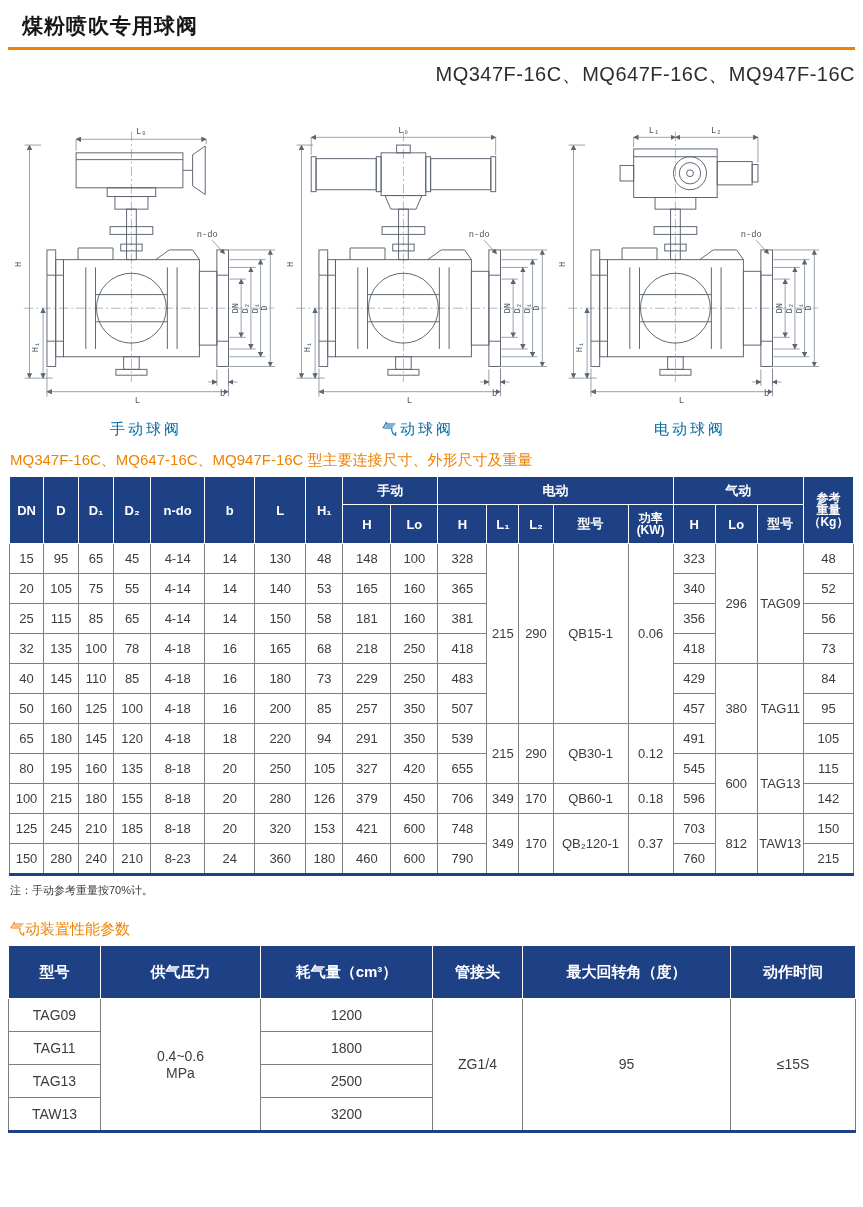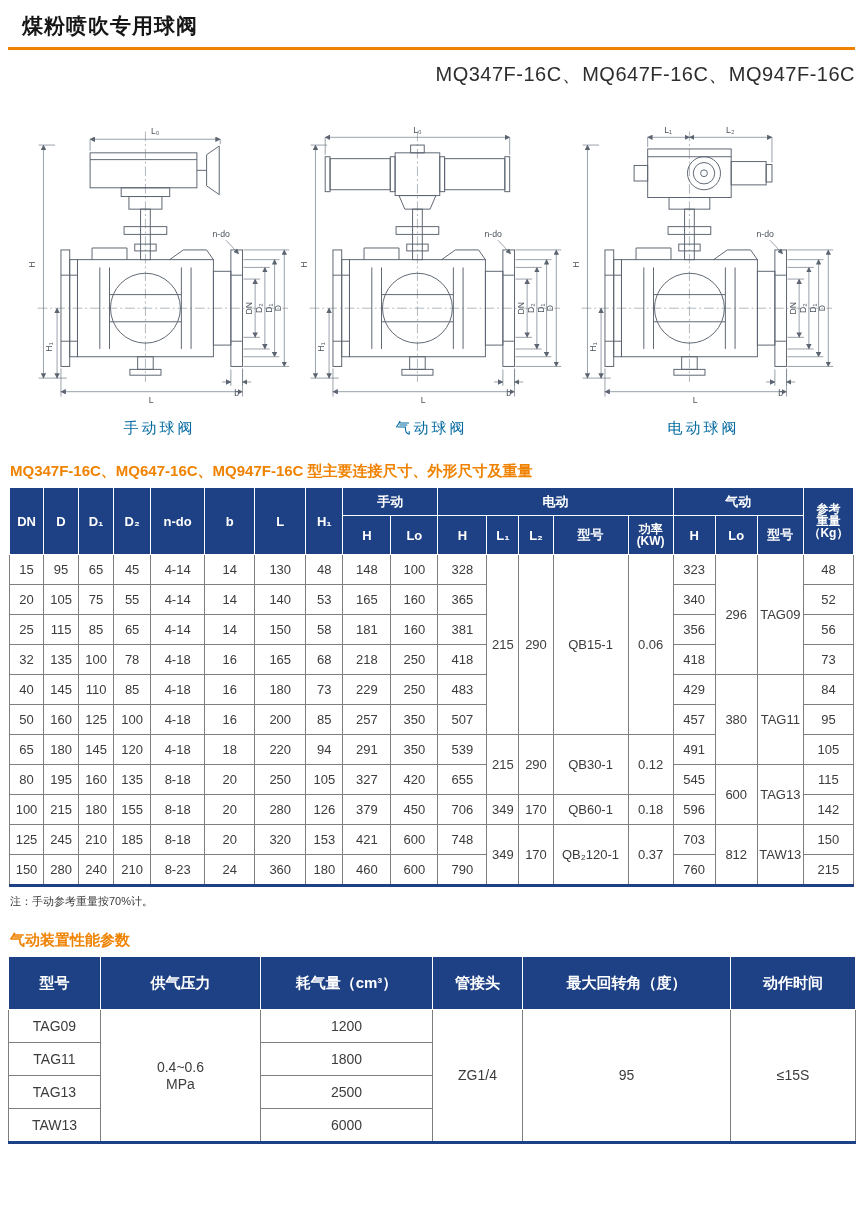--- a/index.html
+++ b/index.html
@@ -3,30 +3,30 @@
 <meta charset="utf-8">
 <style>
   html,body{margin:0;padding:0;background:#ffffff;}
   body{width:863px;height:1207px;overflow:hidden;font-family:"Liberation Sans",sans-serif;}
   .page{padding:6px 8px 0 8px;}
 
   .title{font-size:21px;font-weight:bold;color:#161616;margin:6px 0 7px 14px;letter-spacing:1px;}
   .rule{height:3px;background:#ef8200;}
   .subtitle{font-size:20px;font-weight:normal;color:#2d2d2d;margin:11px 0 0 10px;letter-spacing:.5px;text-align:right;}
 
-  .drawings{display:flex;justify-content:center;padding:26px 2px 4px 2px;}
+  .drawings{display:flex;justify-content:flex-start;padding:26px 2px 4px 2px;font-family:Liberation Mono, monospace;}
   figure{margin:0;text-align:center;}
   figcaption{font-size:15px;color:#0369a1;letter-spacing:3px;margin-top:0;}
 
   .bw{stroke:#5b6470;fill:none;stroke-width:1;}
   .cl{stroke:#8a95a0;stroke-width:.7;stroke-dasharray:10 3 2 3;fill:none;}
   .dim line{stroke:#7c8692;stroke-width:.8;}
   .dlab{font-size:9px;fill:#49525c;}
 
-  .sec-title{color:#ef8200;font-size:15px;font-weight:bold;margin:20px 0 6px 2px;}
+  .sec-title{color:#ef8200;font-size:15px;font-weight:normal;margin:8px 0 6px 2px;}
 
   table.dims{border-collapse:collapse;table-layout:fixed;width:845px;border-bottom:3px solid #1d4184;margin-left:1px;}
   .dims th{background:#1d4184;color:#ffffff;border:1px solid #ffffff;font-size:13px;font-weight:bold;padding:0;}
   .dims tr.grow th{height:27px;}
   .dims tr.hrow2 th{height:38px;}
   .dims td{border:1px solid #7e7e7e;text-align:center;vertical-align:middle;font-size:13px;color:#3c3c3c;height:29px;padding:0;}
   .dims th .stack{line-height:12px;font-size:12px;}
 
   .note{font-size:11px;color:#3a3a3a;margin:7px 0 0 2px;}
 
@@ -500,18 +500,18 @@
       <tr>
         <td>TAG11</td>
         <td>1800</td>
       </tr>
       <tr>
         <td>TAG13</td>
         <td>2500</td>
       </tr>
       <tr>
         <td>TAW13</td>
-        <td>6000</td>
+        <td>3200</td>
       </tr>
     </tbody>
   </table>
 
 </div>
 
 </body></html>

